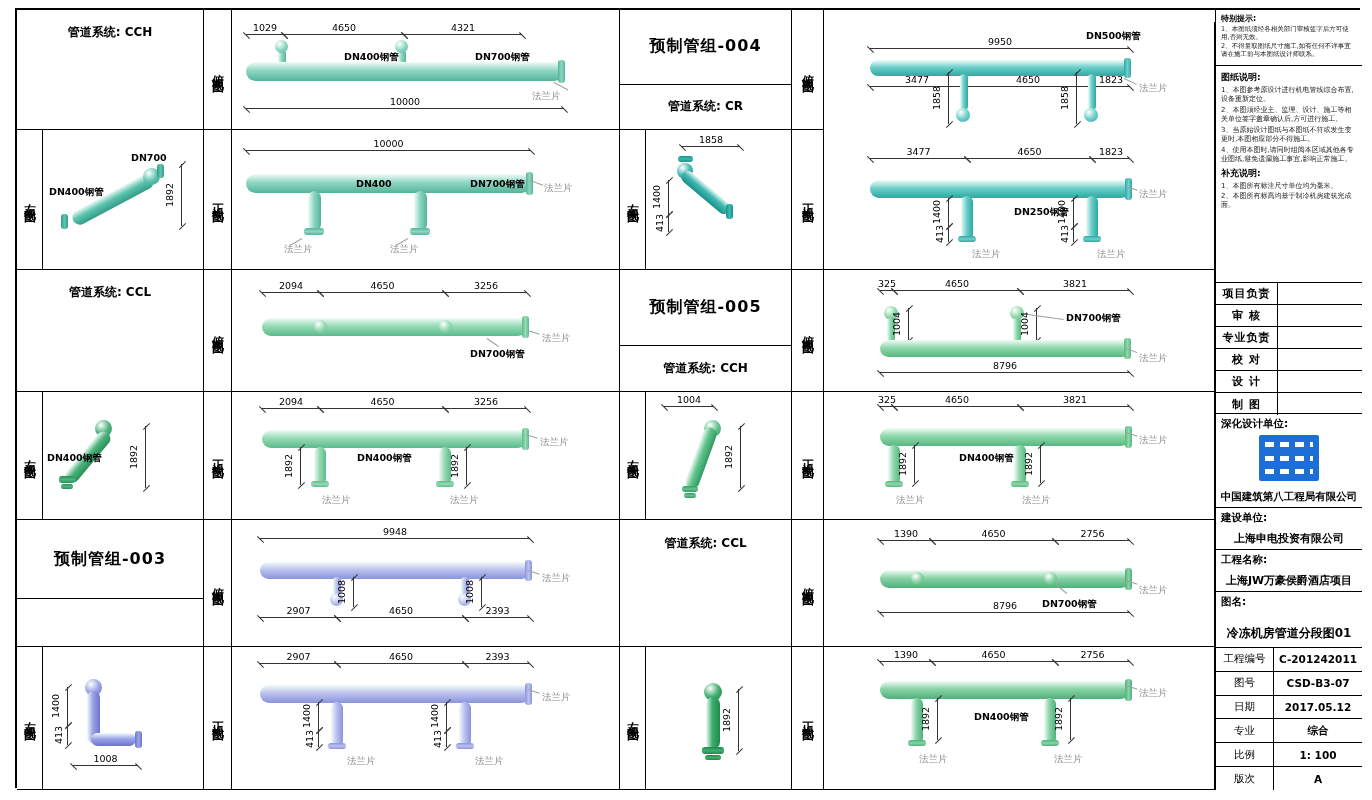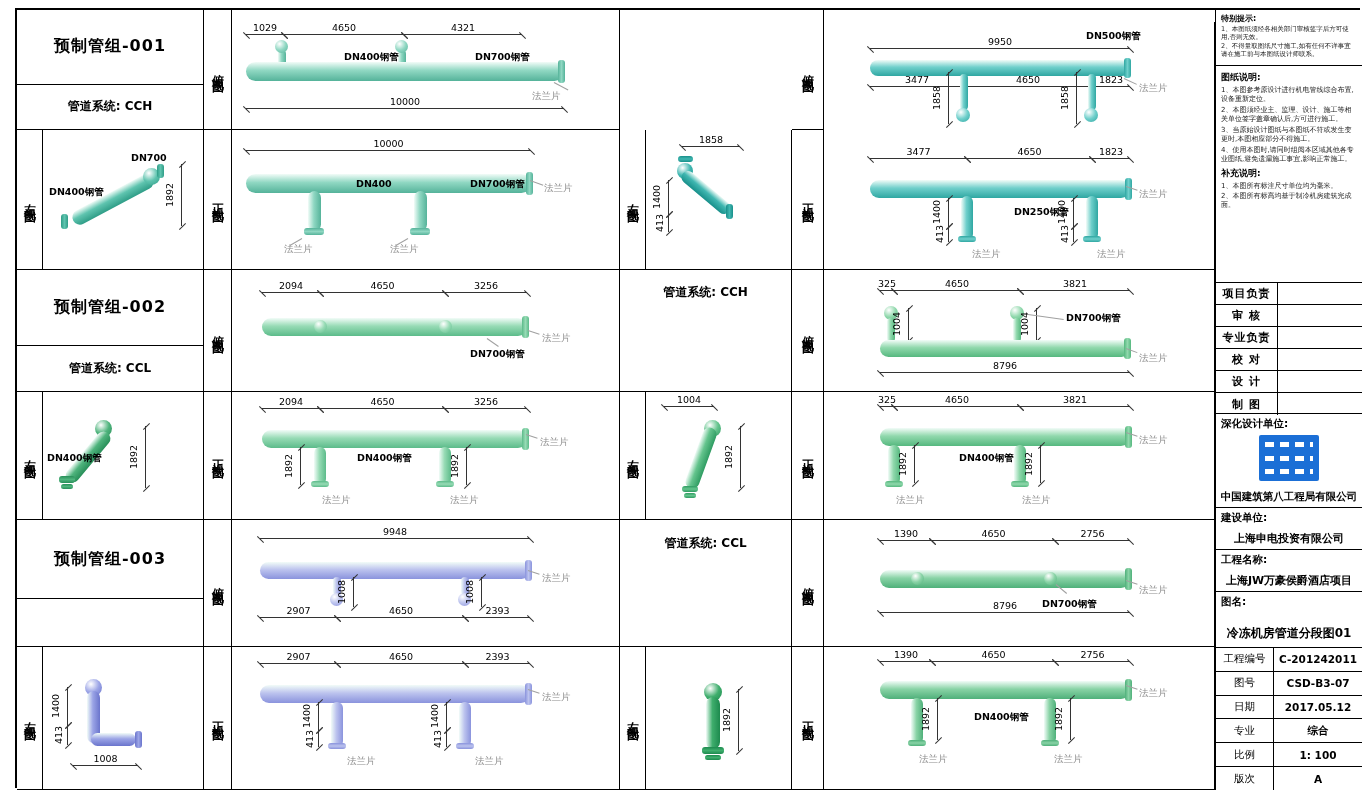--- a/index.html
+++ b/index.html
@@ -53,21 +53,20 @@
 .il{width:58px;border-right:1px solid #000;display:flex;align-items:center;justify-content:center;font-weight:normal;font-size:10.5px}
 .iv{flex:1;display:flex;align-items:center;justify-content:center;font-weight:bold;font-size:10.5px}
 .tumingval{text-align:center;font-weight:bold;font-size:12px;margin-top:16px}
 </style>
 </head>
 <body>
 
 <div class="frame">
 
   <div class="cell hdr" style="left:0;top:0;width:187px;height:120px">
-    <div class="gtitle">预制管组-001</div>
     <div class="gsys">管道系统: CCH</div>
   </div>
   <div class="cell vcell" style="left:187px;top:0;width:28px;height:120px">
     <span class="vtext">俯视图</span>
   </div>
   <div class="cell dcell" style="left:215px;top:0;width:388px;height:120px;--c:#8fd7c2;--cd:#55b39a">
     <div class="dimh" style="left:14px;top:24px;width:38px">
         <b>1029</b>
       </div>
     <div class="dimh" style="left:52px;top:24px;width:120px">
@@ -84,20 +83,24 @@
     <div class="lbl" style="left:243px;top:41px">DN700钢管</div>
     <div class="ph" style="left:14px;top:52px;width:318px;height:19px"></div>
     <div class="ring" style="left:326px;top:50px;width:7px;height:23px"></div>
     <i class="ld" style="left:322px;top:72px;width:16px;transform:rotate(28deg)"></i>
     <div class="glbl" style="left:300px;top:80px">法兰片</div>
     <div class="dimh" style="left:14px;top:98px;width:318px">
         <b>10000</b>
       </div>
   </div>
 
+  <div class="cell hdr" style="left:603px;top:0;width:172px;height:120px">
+    <div class="gtitle">预制管组-004</div>
+    <div class="gsys">管道系统: CR</div>
+  </div>
   <div class="cell vcell" style="left:775px;top:0;width:32px;height:120px">
     <span class="vtext">俯视图</span>
   </div>
   <div class="cell dcell" style="left:807px;top:12px;width:391px;height:120px;--c:#6fcfcb;--cd:#2fa7a2">
     <div class="lbl" style="left:262px;top:8px">DN500钢管</div>
     <div class="dimh" style="left:46px;top:26px;width:260px">
         <b>9950</b>
       </div>
     <div class="ph" style="left:46px;top:38px;width:260px;height:16px"></div>
     <div class="ring" style="left:300px;top:36px;width:7px;height:20px"></div>
@@ -215,21 +218,20 @@
         <b>1400</b>
       </div>
     <div class="dimv" style="left:249px;top:96px;height:16px">
         <b>413</b>
       </div>
     <div class="glbl" style="left:148px;top:118px">法兰片</div>
     <div class="glbl" style="left:273px;top:118px">法兰片</div>
   </div>
 
   <div class="cell hdr" style="left:0;top:260px;width:187px;height:122px">
-    <div class="gtitle">预制管组-002</div>
     <div class="gsys">管道系统: CCL</div>
   </div>
   <div class="cell vcell" style="left:187px;top:260px;width:28px;height:122px">
     <span class="vtext">俯视图</span>
   </div>
   <div class="cell dcell" style="left:215px;top:260px;width:388px;height:122px;--c:#97dbb5;--cd:#5cbb8a">
     <div class="dimh" style="left:30px;top:22px;width:58px">
         <b>2094</b>
       </div>
     <div class="dimh" style="left:88px;top:22px;width:125px">
@@ -242,20 +244,21 @@
     <div class="ball" style="left:82px;top:50px;width:13px;height:13px"></div>
     <div class="ball" style="left:207px;top:50px;width:13px;height:13px"></div>
     <div class="ring" style="left:290px;top:46px;width:7px;height:22px"></div>
     <i class="ld" style="left:255px;top:68px;width:14px;transform:rotate(35deg)"></i>
     <div class="lbl" style="left:238px;top:78px">DN700钢管</div>
     <i class="ld" style="left:296px;top:60px;width:12px;transform:rotate(18deg)"></i>
     <div class="glbl" style="left:310px;top:62px">法兰片</div>
   </div>
 
   <div class="cell hdr" style="left:603px;top:260px;width:172px;height:122px">
+    <div class="gtitle">预制管组-005</div>
     <div class="gsys">管道系统: CCH</div>
   </div>
   <div class="cell vcell" style="left:775px;top:260px;width:32px;height:122px">
     <span class="vtext">俯视图</span>
   </div>
   <div class="cell dcell" style="left:807px;top:260px;width:391px;height:122px;--c:#90d8ac;--cd:#56b87f">
     <div class="dimh" style="left:56px;top:20px;width:14px">
         <b>325</b>
       </div>
     <div class="dimh" style="left:70px;top:20px;width:126px">

